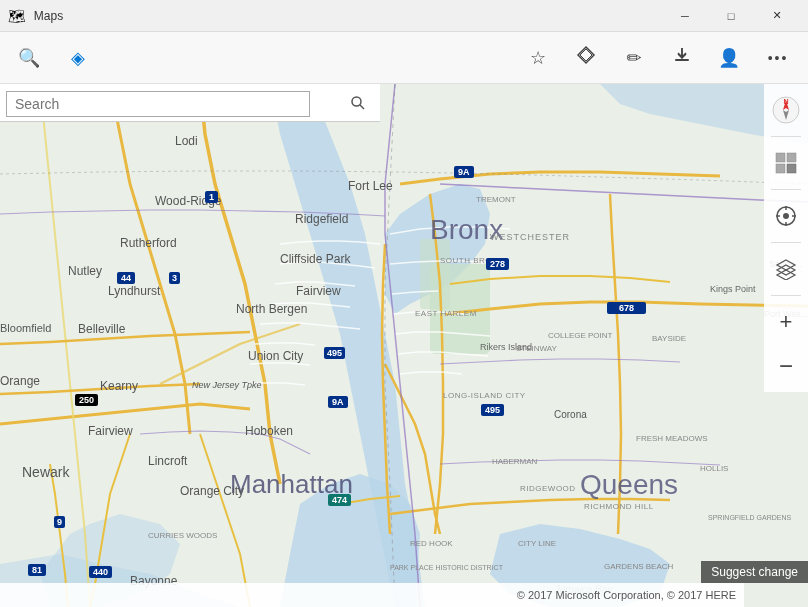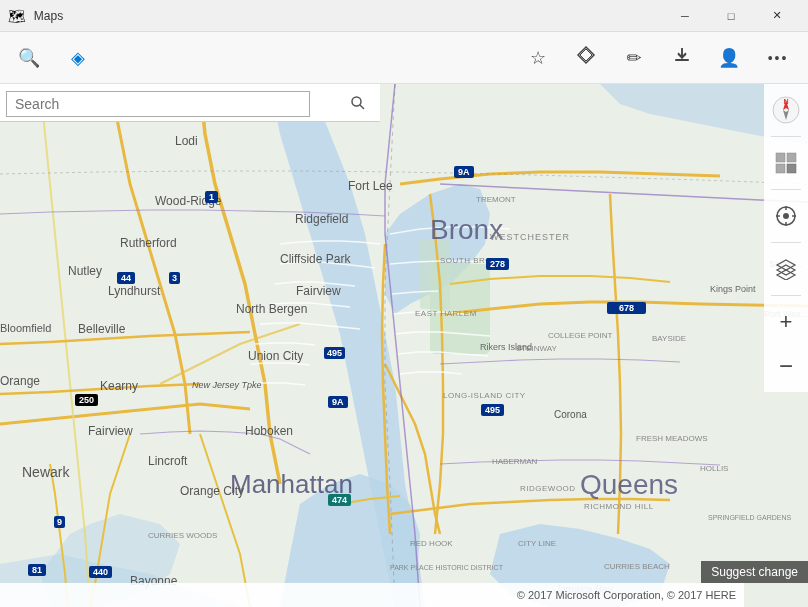--- a/index.html
+++ b/index.html
@@ -389,21 +389,21 @@
   <div class="map-label-xs" style="left:415px;top:225px;font-size:8px;letter-spacing:0.5px;color:#888;">EAST HARLEM</div>
   <div class="map-label-xs" style="left:443px;top:307px;font-size:8px;letter-spacing:0.5px;color:#888;">LONG-ISLAND CITY</div>
   <div class="map-label-xs" style="left:516px;top:260px;font-size:8px;color:#888;">STEINWAY</div>
   <div class="map-label-xs" style="left:548px;top:247px;font-size:8px;color:#888;">COLLEGE POINT</div>
   <div class="map-label-xs" style="left:652px;top:250px;font-size:8px;color:#888;">BAYSIDE</div>
   <div class="map-label-xs" style="left:554px;top:325px;font-size:10px;color:#555;">Corona</div>
   <div class="map-label-xs" style="left:636px;top:350px;font-size:8px;color:#888;">FRESH MEADOWS</div>
   <div class="map-label-xs" style="left:700px;top:380px;font-size:8px;color:#888;">HOLLIS</div>
   <div class="map-label-xs" style="left:520px;top:400px;font-size:8px;color:#888;letter-spacing:0.5px;">RIDGEWOOD</div>
   <div class="map-label-xs" style="left:584px;top:418px;font-size:8px;color:#888;letter-spacing:0.5px;">RICHMOND HILL</div>
-  <div class="map-label-xs" style="left:604px;top:478px;font-size:8px;color:#888;">CURRIES BEACH</div>
+  <div class="map-label-xs" style="left:604px;top:478px;font-size:8px;color:#888;">GARDENS BEACH</div>
   <div class="map-label-xs" style="left:555px;top:500px;font-size:10px;color:#5588aa;font-style:italic;">Jamaica Bay</div>
 
   <div class="map-label-xs" style="left:410px;top:455px;font-size:8px;color:#888;">RED HOOK</div>
   <div class="map-label-xs" style="left:390px;top:480px;font-size:7px;color:#888;width:60px;line-height:1.2;">PARK PLACE HISTORIC DISTRICT</div>
   <div class="map-label-xs" style="left:518px;top:455px;font-size:8px;color:#888;">CITY LINE</div>
   <div class="map-label-xs" style="left:148px;top:447px;font-size:8px;color:#888;">CURRIES WOODS</div>
 
   <div class="map-label-xs" style="left:480px;top:258px;font-size:9px;color:#666;">Rikers Island</div>
   <div class="map-label-xs" style="left:710px;top:200px;font-size:9px;color:#666;">Kings Point</div>
   <div class="map-label-xs" style="left:764px;top:225px;font-size:9px;color:#666;">Port Was...</div>

